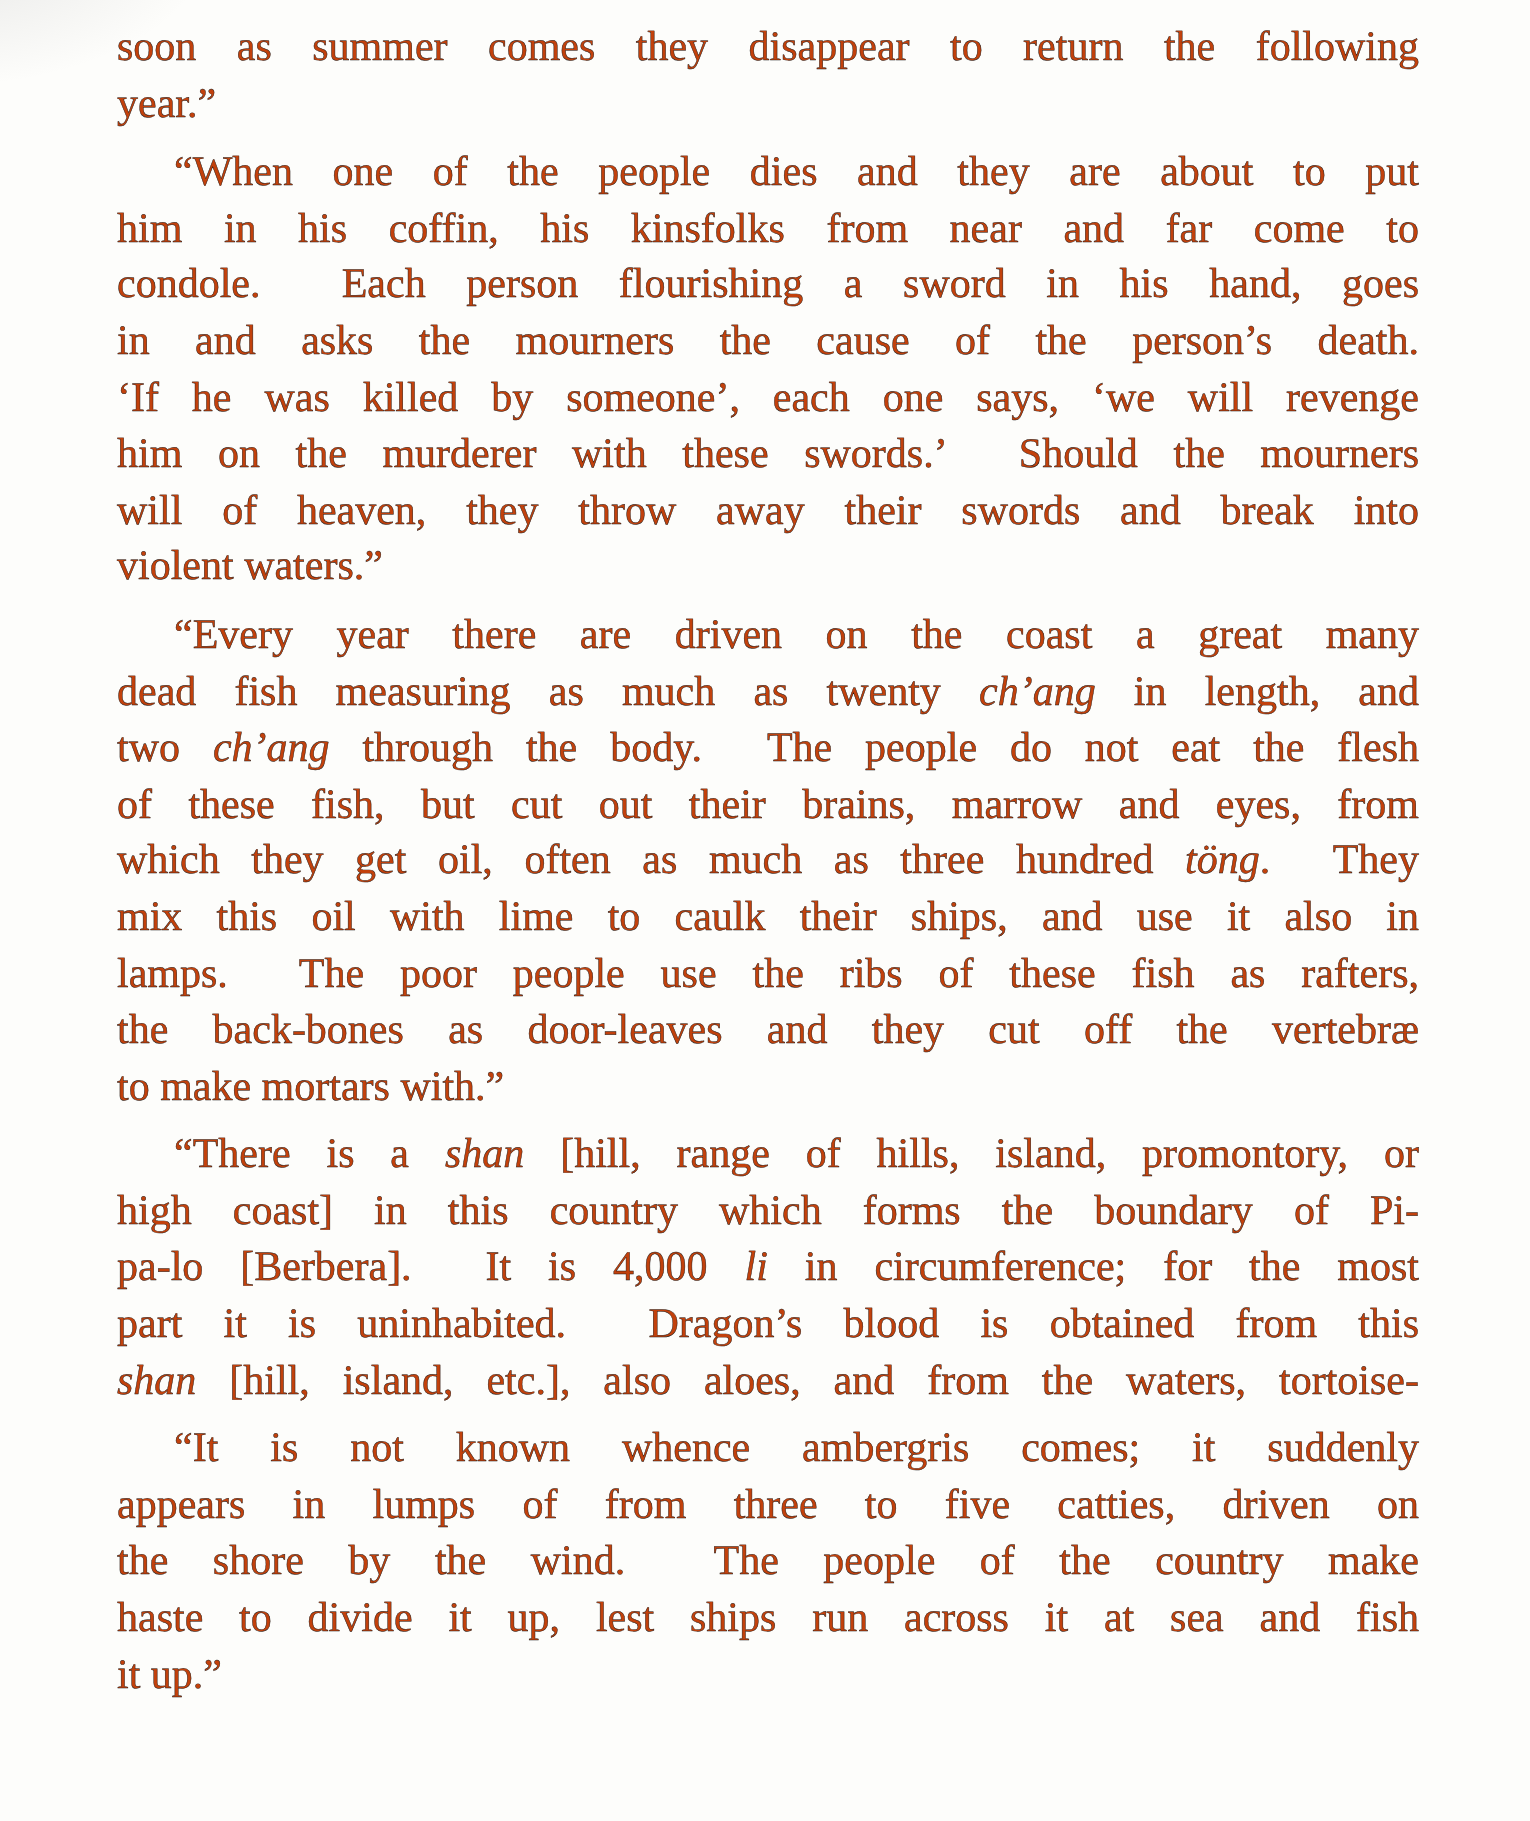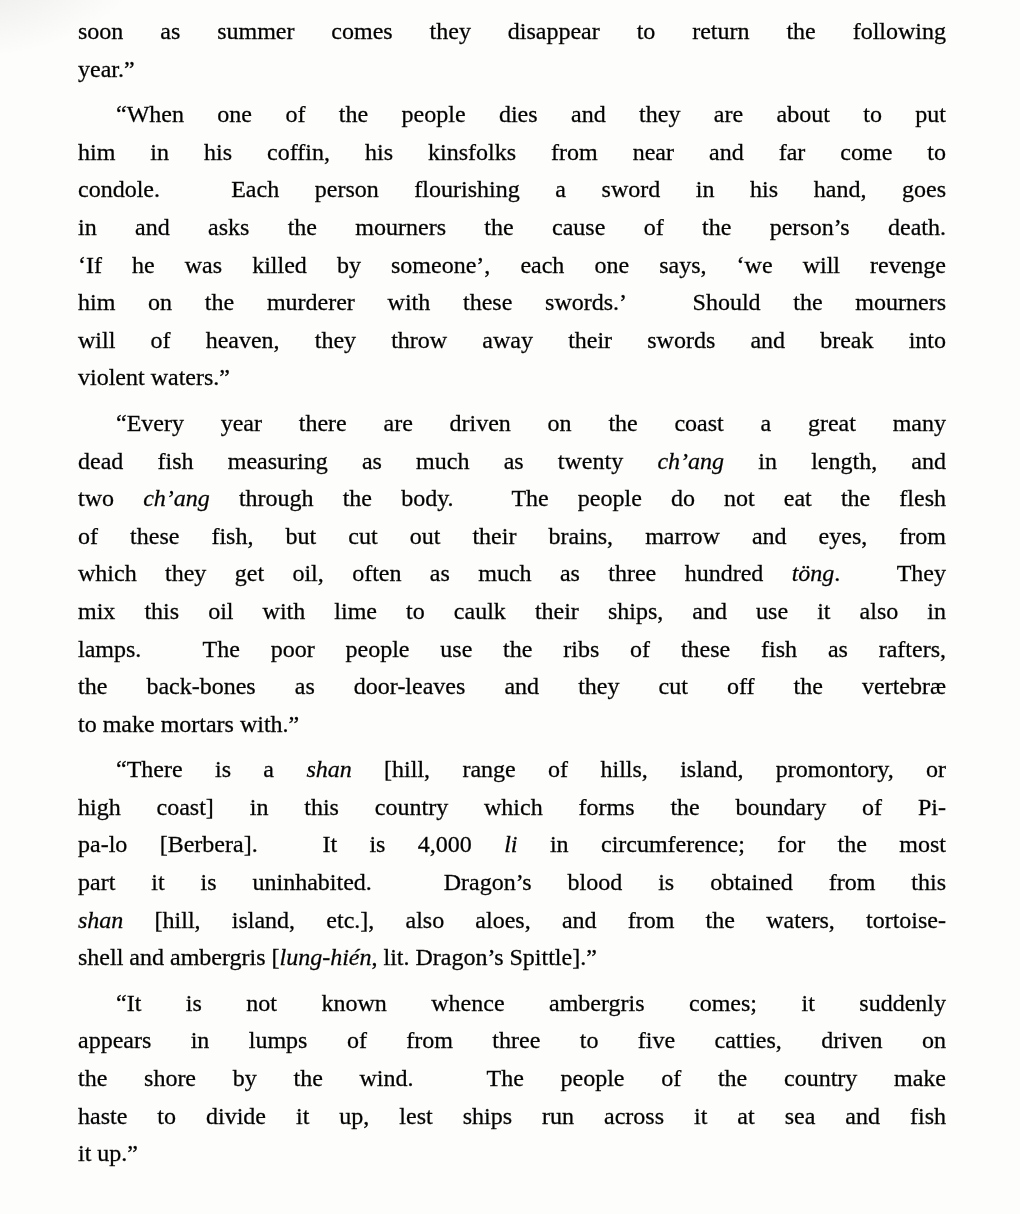--- a/index.html
+++ b/index.html
@@ -16,23 +16,23 @@
   }
   .page {
     box-sizing: border-box;
     width: 1020px;
     height: 1214px;
     padding: 13px 72px 0 78px;
   }
   .text-block {
     width: 868px;
     font-family: "Liberation Serif", "DejaVu Serif", serif;
-    font-size: 24px;
+    font-size: 28px;
     line-height: 37.6px;
-    color: #000000;
+    color: #c2410c;
     -webkit-text-stroke: 0.3px #161616;
   }
   .paragraph { margin: 0; }
   .paragraph + .paragraph { margin-top: 8px; }
   .line {
     text-align: justify;
     text-align-last: justify;
   }
   .line.natural {
     text-align: center;
@@ -70,21 +70,20 @@
         <div class="line"><span>lamps.&nbsp; The poor people use the ribs of these fish as rafters,</span></div>
         <div class="line"><span>the back-bones as door-leaves and they cut off the vertebræ</span></div>
         <div class="line natural"><span>to make mortars with.”</span></div>
       </div>
       <div class="paragraph">
         <div class="line indented"><span>“There is a </span><span class="italic">shan</span><span> [hill, range of hills, island, promontory, or</span></div>
         <div class="line"><span>high coast] in this country which forms the boundary of Pi-</span></div>
         <div class="line"><span>pa-lo [Berbera].&nbsp; It is 4,000 </span><span class="italic">li</span><span> in circumference; for the most</span></div>
         <div class="line"><span>part it is uninhabited.&nbsp; Dragon’s blood is obtained from this</span></div>
         <div class="line"><span class="italic">shan</span><span> [hill, island, etc.], also aloes, and from the waters, tortoise-</span></div>
-        <div class="line natural"><span>shell and ambergris [</span><span class="italic">lung-hién</span><span>, lit. Dragon’s Spittle].”</span></div>
       </div>
       <div class="paragraph">
         <div class="line indented"><span>“It is not known whence ambergris comes; it suddenly</span></div>
         <div class="line"><span>appears in lumps of from three to five catties, driven on</span></div>
         <div class="line"><span>the shore by the wind.&nbsp; The people of the country make</span></div>
         <div class="line"><span>haste to divide it up, lest ships run across it at sea and fish</span></div>
         <div class="line natural"><span>it up.”</span></div>
       </div>
     </div>
 </div>

